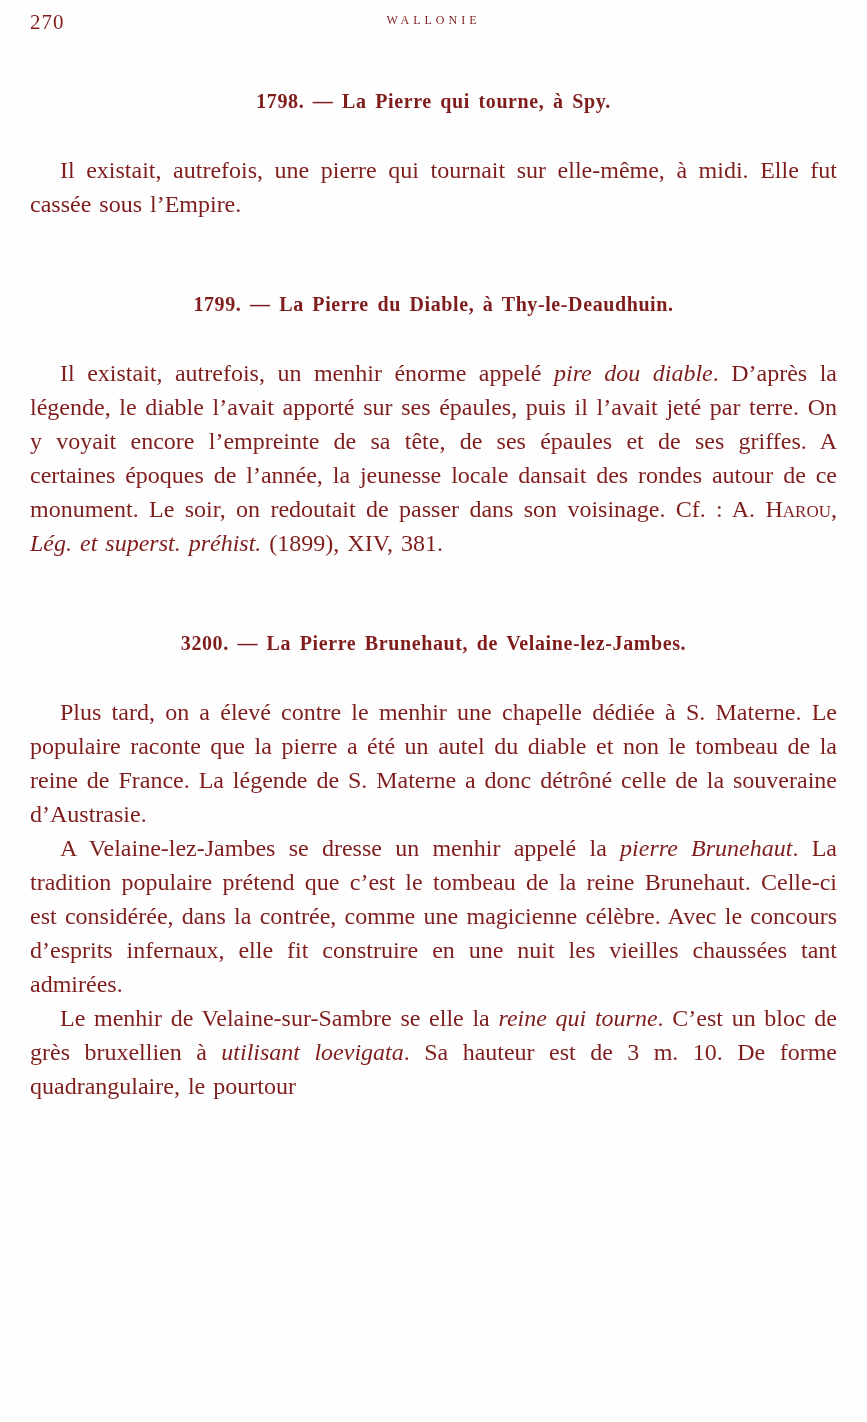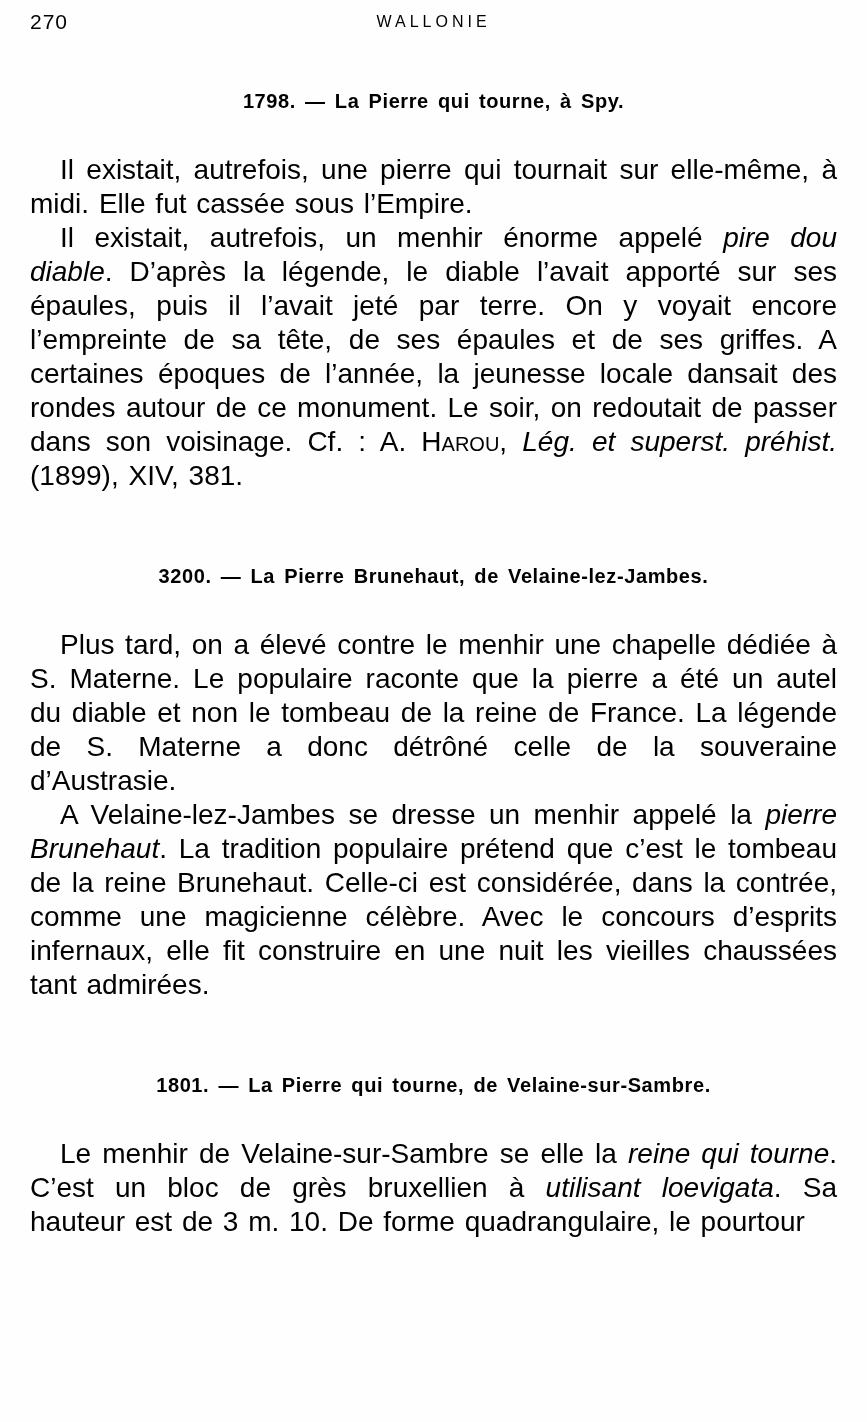--- a/index.html
+++ b/index.html
@@ -6,22 +6,22 @@
     margin: 0;
     padding: 0;
     background: #ffffff;
   }
   .page {
     position: relative;
     width: 867px;
     height: 1422px;
     margin: 0 auto;
     background: #fefefe;
-    color: #000000;
-    font-family: Liberation Sans, sans-serif;
+    color: #7f1d1d;
+    font-family: Liberation Serif, serif;
     overflow: hidden;
     box-sizing: border-box;
     padding: 10px 30px 0 30px;
   }
   .running-head {
     position: relative;
     height: 34px;
     margin-bottom: 28px;
   }
   .folio {
@@ -30,38 +30,38 @@
     top: 0;
     font-size: 21px;
     letter-spacing: 1px;
   }
   .running-title {
     position: absolute;
     left: 0;
     right: 0;
     top: 3px;
     text-align: center;
-    font-size: 16px;
+    font-size: 12px;
     letter-spacing: 4px;
     font-variant: small-caps;
     text-transform: uppercase;
   }
   .section-heading {
     text-align: center;
     font-size: 20px;
     font-weight: bold;
     letter-spacing: 0.6px;
     margin: 72px 0 40px 0;
     word-spacing: 3px;
   }
   .section:first-of-type .section-heading {
     margin-top: 46px;
   }
   .para {
-    font-size: 28px;
+    font-size: 24px;
     line-height: 34px;
     text-align: justify;
     text-indent: 30px;
     margin: 0;
     word-spacing: 2px;
   }
   .para span { white-space: pre-wrap; }
   .para .it { font-style: italic; }
   .para .sc { font-variant: small-caps; }
 </style>
@@ -76,29 +76,29 @@
   </header>
 
   <main>
 
     <section class="section">
       <h2 class="section-heading">1798. — La Pierre qui tourne, à Spy.</h2>
       <p class="para"><span>Il existait, autrefois, une pierre qui tournait sur elle-même, à midi. Elle fut cassée sous l’Empire.</span></p>
     </section>
 
     <section class="section">
+      <h2 class="section-heading">1799. — La Pierre du Diable, à Thy-le-Deaudhuin.</h2>
       <p class="para"><span>Il existait, autrefois, un menhir énorme appelé </span><span class="it">pire dou diable</span><span>. D’après la légende, le diable l’avait apporté sur ses épaules, puis il l’avait jeté par terre. On y voyait encore l’empreinte de sa tête, de ses épaules et de ses griffes. A certaines époques de l’année, la jeunesse locale dansait des rondes autour de ce monument. Le soir, on redoutait de passer dans son voisinage. Cf. : A. </span><span class="sc">Harou</span><span>, </span><span class="it">Lég. et superst. préhist.</span><span> (1899), XIV, 381.</span></p>
     </section>
 
     <section class="section">
       <h2 class="section-heading">3200. — La Pierre Brunehaut, de Velaine-lez-Jambes.</h2>
       <p class="para"><span>Plus tard, on a élevé contre le menhir une chapelle dédiée à S. Materne. Le populaire raconte que la pierre a été un autel du diable et non le tombeau de la reine de France. La légende de S. Materne a donc détrôné celle de la souveraine d’Austrasie.</span></p>
       <p class="para"><span>A Velaine-lez-Jambes se dresse un menhir appelé la </span><span class="it">pierre Brunehaut</span><span>. La tradition populaire prétend que c’est le tombeau de la reine Brunehaut. Celle-ci est considérée, dans la contrée, comme une magicienne célèbre. Avec le concours d’esprits infernaux, elle fit construire en une nuit les vieilles chaussées tant admirées.</span></p>
     </section>
 
     <section class="section">
-      <h2 class="section-heading">1801. — La Pierre qui tourne, de Velaine-sur-Sambre.</h2>
       <p class="para"><span>Le menhir de Velaine-sur-Sambre se elle la </span><span class="it">reine qui tourne</span><span>. C’est un bloc de grès bruxellien à </span><span class="it">utilisant loevigata</span><span>. Sa hauteur est de 3 m. 10. De forme quadrangulaire, le pourtour</span></p>
     </section>
 
   </main>
 
 </div>
 
 </body></html>

